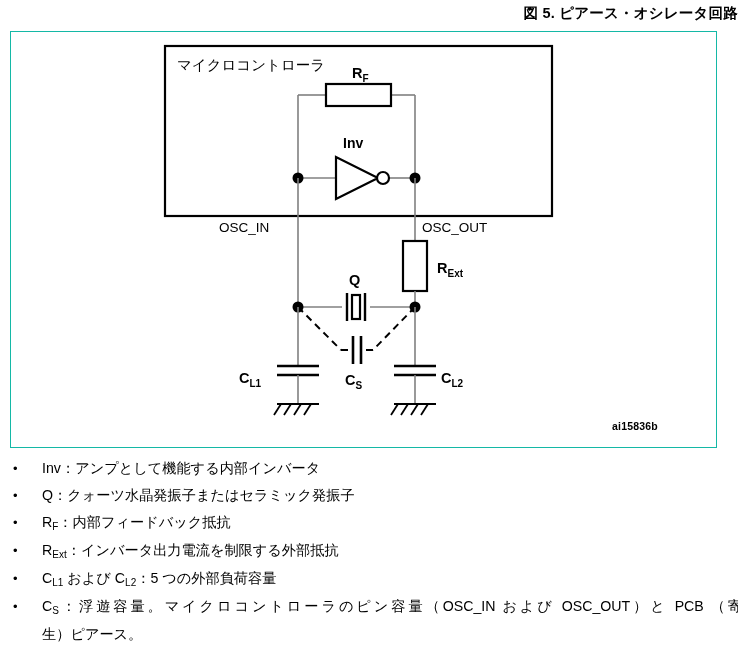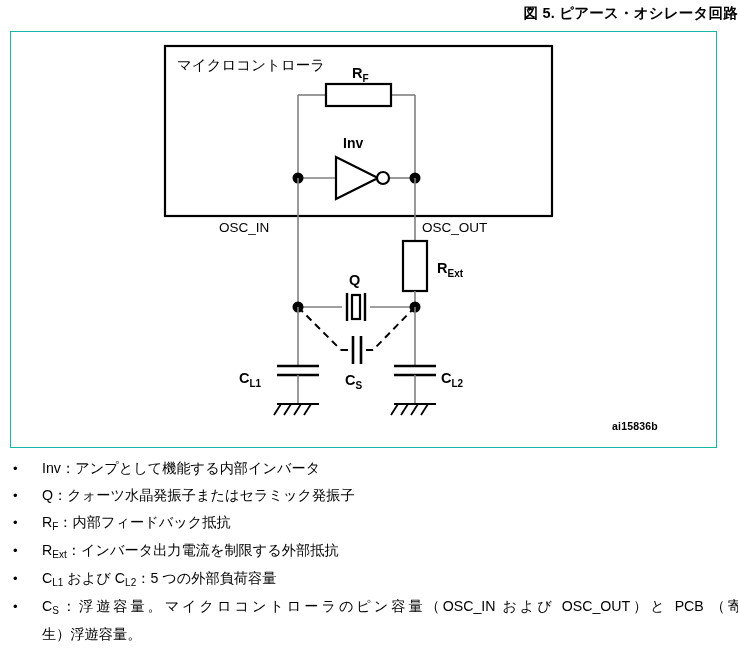--- a/index.html
+++ b/index.html
@@ -235,16 +235,16 @@
   </div>
 
   <div class="bullet-row">
     <span class="dot">•</span>
     <span class="txt">C</span><sub>L1</sub><span class="txt"> および </span><span class="txt">C</span><sub>L2</sub><span class="txt">：</span><span class="txt">5 つの外部負荷容量</span>
   </div>
 
   <div class="bullet-row wrap">
     <span class="dot">•</span>
     <span class="justify-line"><span class="txt">C</span><sub>S</sub><span class="txt">：</span><span class="txt">浮遊容量。マイクロコントローラのピン容量（OSC_IN および OSC_OUT）と PCB （寄</span></span>
-    <span class="last-line txt">生）浮遊容量。</span>
+    <span class="last-line txt">生）ピアース。</span>
   </div>
 
 </div>
 
 </body></html>

